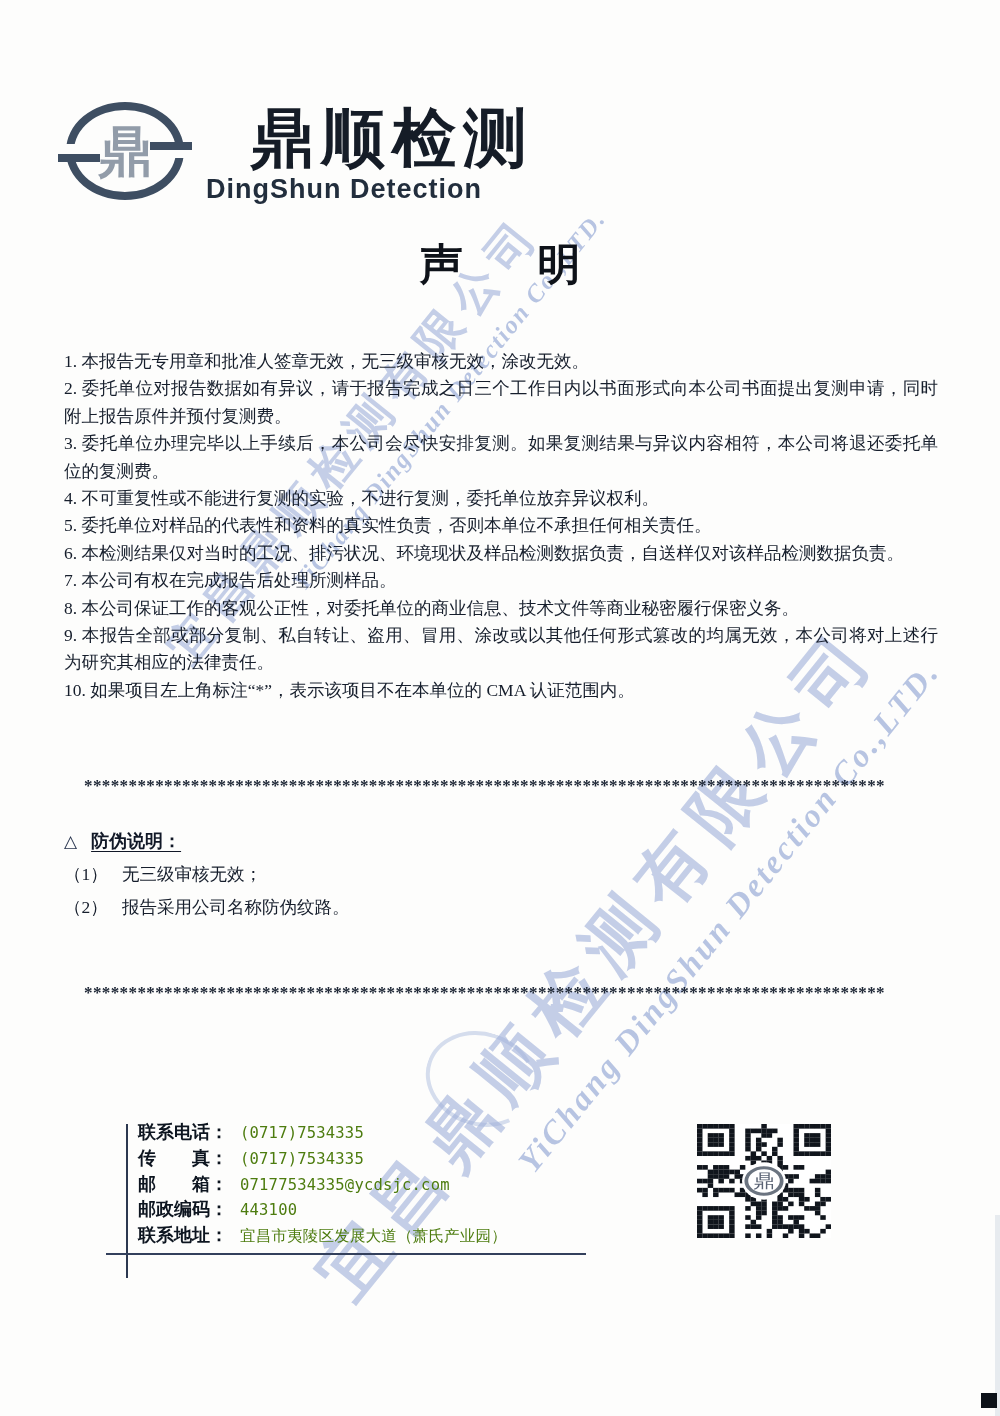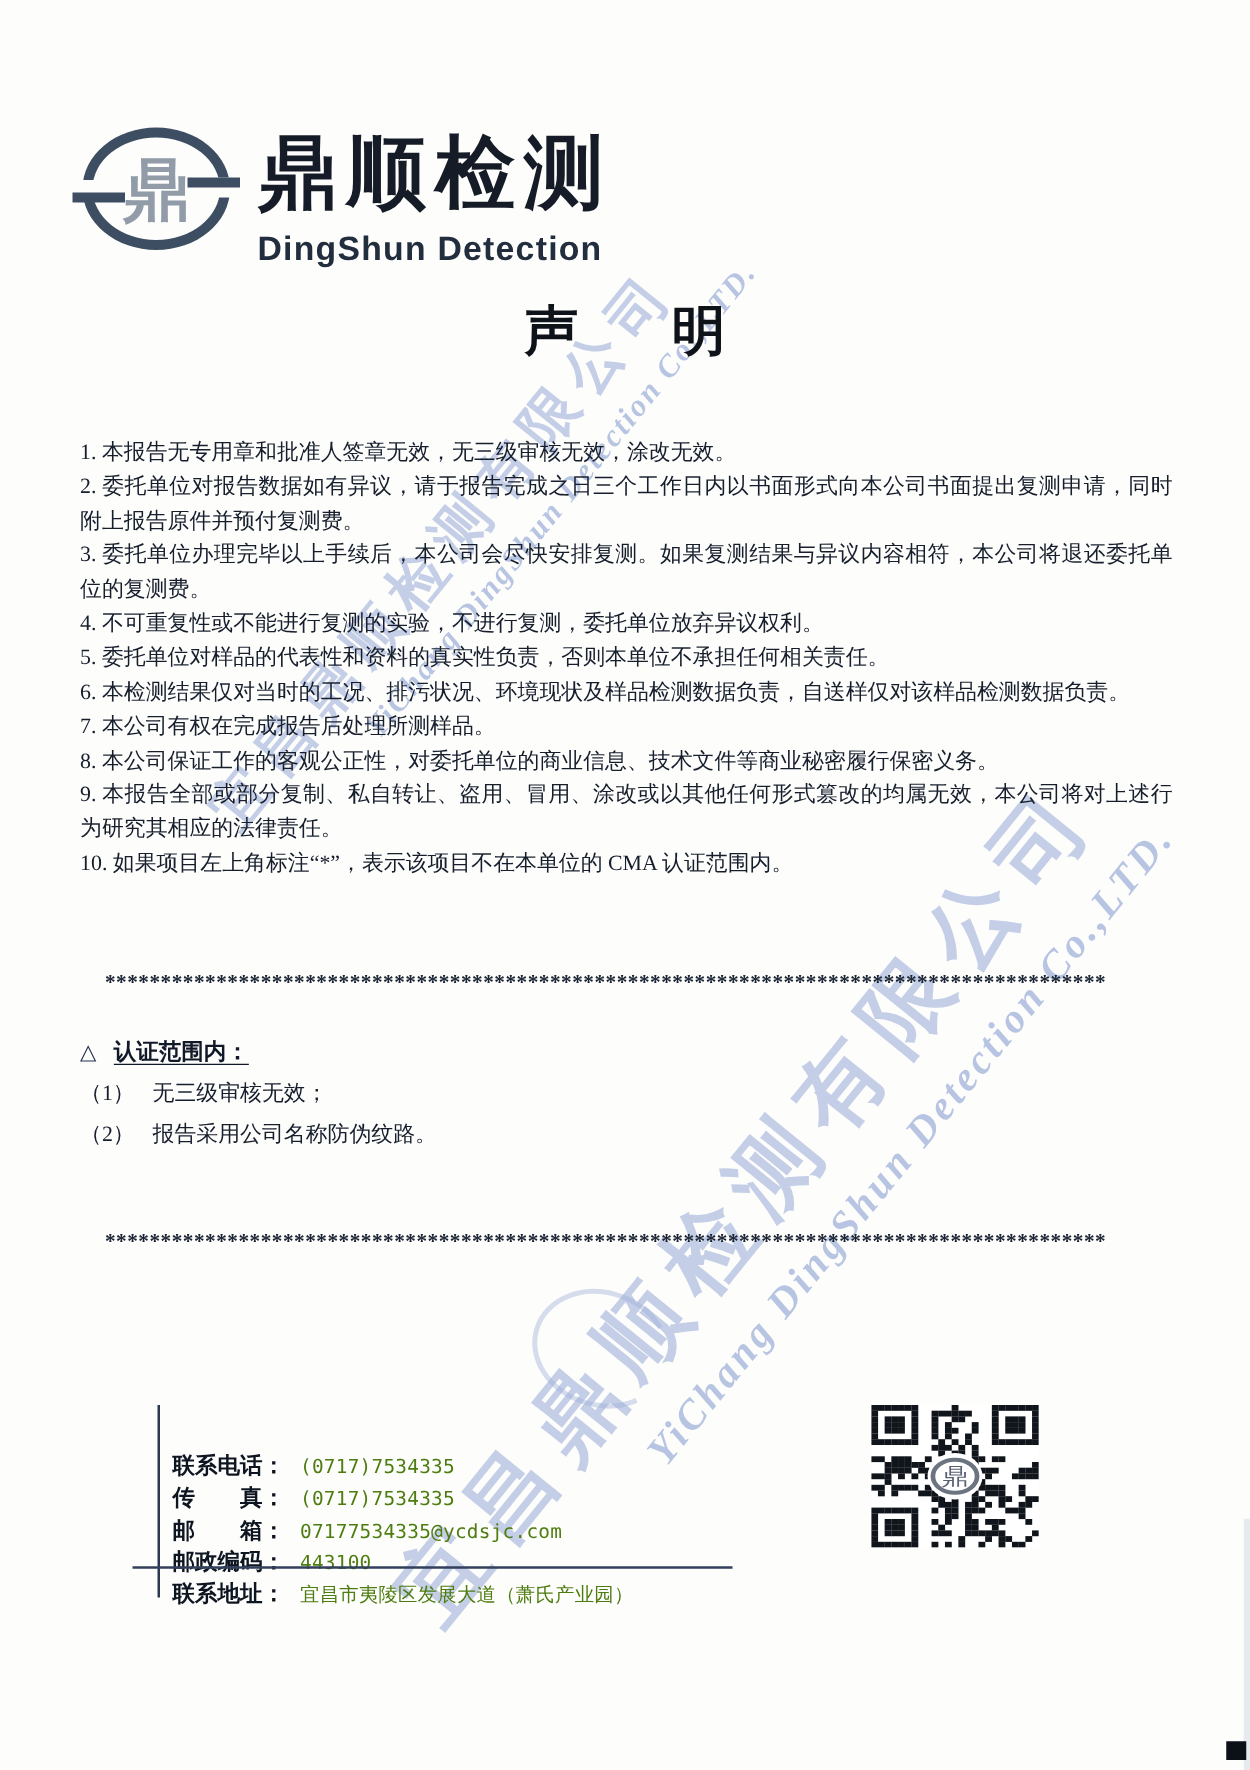--- a/index.html
+++ b/index.html
@@ -25,23 +25,23 @@
   .logo-ring{position:absolute;inset:0;border:8px solid #3e4e62;border-radius:50%;}
   .logo-gap{position:absolute;width:26px;height:16px;background:#fdfdfc;}
   .logo-gap.gl{left:-3px;top:42px;} .logo-gap.gr{right:-3px;top:40px;}
   .logo-bar{position:absolute;height:8px;background:#3e4e62;}
   .logo-bar.bl{left:-8px;top:52px;width:42px;}
   .logo-bar.br{right:-8px;top:40px;width:42px;}
   .logo-glyph{position:absolute;left:0;right:0;top:14px;text-align:center;font-size:54px;
               font-weight:bold;color:#929ca9;font-family:"Liberation Serif",serif;}
   .brand{margin-left:22px;}
   .brand-cn{font-family:"Liberation Sans",sans-serif;font-weight:900;font-size:64px;
-            line-height:72px;letter-spacing:7px;color:#151c27;}
+            line-height:72px;letter-spacing:7px;color:#151c27;margin-left:44px;}
   .brand-en{font-family:"Liberation Sans",sans-serif;font-weight:bold;font-size:27px;
-            letter-spacing:1px;color:#222e3d;margin-top:10px;}
+            letter-spacing:1px;color:#222e3d;margin-top:0;}
   
   .doc-title{position:absolute;left:0;right:0;top:236px;margin:0;text-align:center;z-index:1;
              font-size:43px;font-weight:900;color:#0e1219;font-family:"Liberation Serif",serif;}
   .doc-title .tchar{display:inline-block;}
   .doc-title .tchar + .tchar{margin-left:64px;}
   
   .statement{position:absolute;left:64px;top:348px;width:874px;z-index:1;}
   .st-item{margin:0;font-size:17.5px;line-height:27.4px;text-align:justify;
            color:#161e2c;font-weight:500;}
   
@@ -53,21 +53,21 @@
   .af-head{display:flex;align-items:center;}
   .af-triangle{font-size:17px;color:#26324c;margin-right:14px;}
   .af-title{font-size:18px;font-weight:bold;color:#111827;text-decoration:underline;
             text-underline-offset:4px;}
   .af-item{display:flex;margin-top:9px;font-size:17.5px;color:#161e2c;}
   .af-item .af-num{width:58px;flex:0 0 auto;}
   
   .contact{position:absolute;left:138px;top:1120px;z-index:1;}
   .ct-row{display:flex;align-items:baseline;height:25.8px;}
   .ct-label{font-family:Liberation Sans, sans-serif;font-weight:bold;font-size:18px;
-            color:#0d1520;width:96px;flex:0 0 auto;margin-top:40px;}
+            color:#0d1520;width:96px;flex:0 0 auto;}
   .ct-value{font-family:"DejaVu Sans Mono",monospace;font-size:15.5px;color:#4d7c0f;
             margin-left:6px;letter-spacing:0.2px;}
   .v-rule{position:absolute;left:126px;top:1124px;width:2px;height:154px;background:#2c3850;z-index:1;}
   .h-rule{position:absolute;left:106px;top:1253px;width:480px;height:2px;background:#33405c;z-index:1;}
   
   .qr{position:absolute;left:697px;top:1124px;width:134px;height:114px;z-index:1;}
   .corner-mark{position:absolute;left:981px;top:1393px;width:16px;height:15px;background:#0c1118;z-index:1;}
   .edge-strip{position:absolute;right:0;top:1215px;width:5px;height:201px;background:#e7ebef;z-index:0;}
 </style>
 </head>
@@ -121,21 +121,21 @@
       <p class="st-item">8. 本公司保证工作的客观公正性，对委托单位的商业信息、技术文件等商业秘密履行保密义务。</p>
       <p class="st-item">9. 本报告全部或部分复制、私自转让、盗用、冒用、涂改或以其他任何形式篡改的均属无效，本公司将对上述行为研究其相应的法律责任。</p>
       <p class="st-item">10. 如果项目左上角标注“*”，表示该项目不在本单位的 CMA 认证范围内。</p>
     </div>
 
   <div class="sep sep-1">************************************************************************************************</div>
 
   <div class="antifake">
     <div class="af-head">
       <span class="af-triangle">△</span>
-      <span class="af-title">认证范围内：</span>
+      <span class="af-title">防伪说明：</span>
     </div>
     <div id="antifake-items">
         <div class="af-item">
           <span class="af-num">（1）</span>
           <span>无三级审核无效；</span>
         </div>
         <div class="af-item">
           <span class="af-num">（2）</span>
           <span>报告采用公司名称防伪纹路。</span>
         </div>

